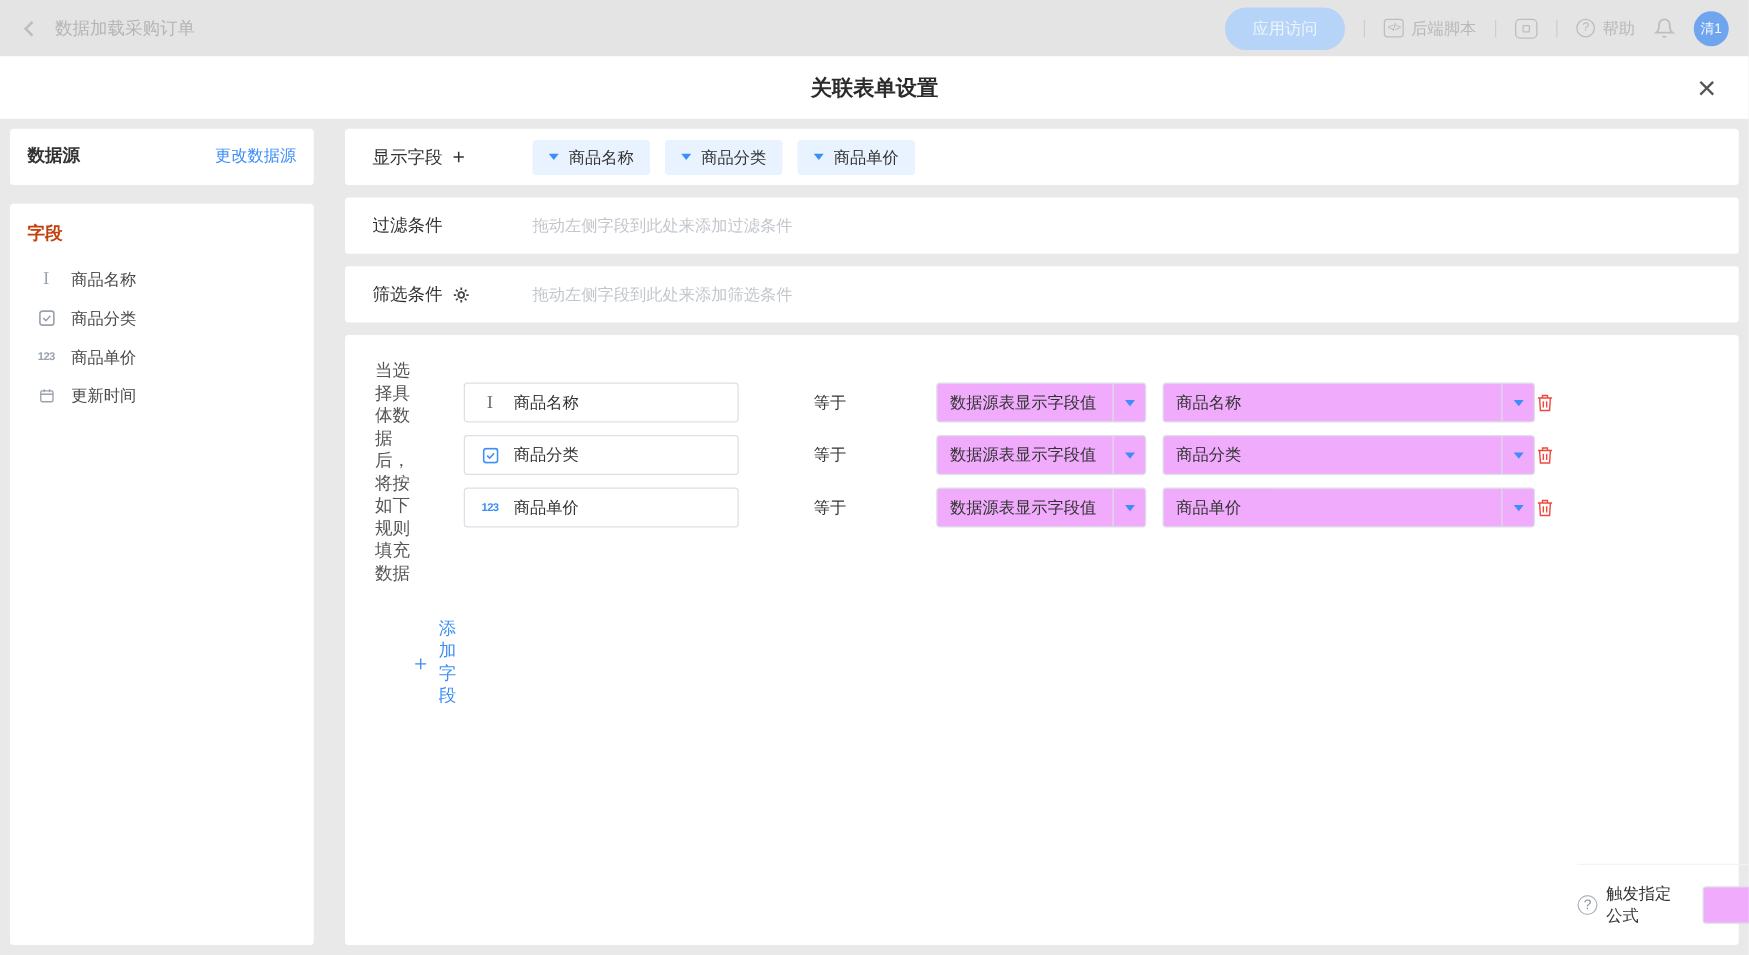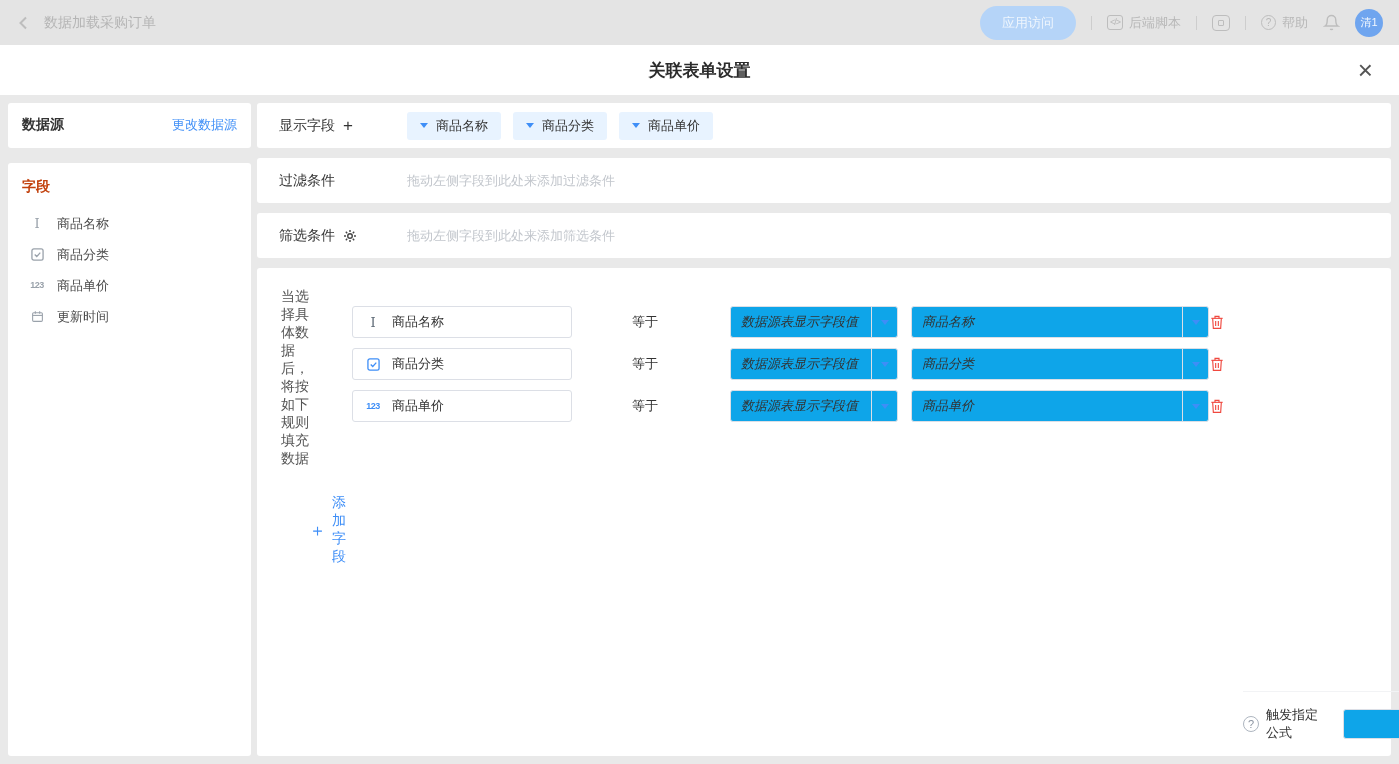--- a/index.html
+++ b/index.html
@@ -47,21 +47,21 @@
   .modal-header {
     height:50px; background:#fff; position:relative;
     display:flex; align-items:center; justify-content:center;
   }
   .modal-title { font-size:17px; font-weight:bold; color:#2b2b2b; }
   .close-x {
     position:absolute; right:26px; top:50%; transform:translateY(-50%);
     font-size:26px; color:#555; line-height:1; cursor:pointer;
   }
   
-  .layout { display:flex; gap:6px; padding:8px; height:669px; }
+  .layout { display:flex; gap:25px; padding:8px; height:669px; }
   .panel { background:#fff; border-radius:3px; }
   .sidebar { width:243px; flex-shrink:0; display:flex; flex-direction:column; gap:15px; }
   .ds-panel { padding:13px 14px 14px; }
   .ds-head { display:flex; align-items:center; justify-content:space-between; }
   .ds-title { font-size:14px; font-weight:bold; color:#333; }
   .link { color:#3e8ef7; font-size:13px; cursor:pointer; }
   .ds-item {
     margin-top:13px; background:#f4f6f8; border-radius:3px; height:34px;
     display:flex; align-items:center; gap:9px; padding:0 10px;
     font-size:13px; color:#333; cursor:pointer;
@@ -109,22 +109,22 @@
   .rule-row { display:flex; align-items:center; }
   .rule-field {
     width:220px; height:32px; border:1px solid #dcdfe6; border-radius:3px;
     margin-left:6px; background:#fff; display:flex; align-items:center; gap:9px;
     padding:0 10px; font-size:13px; color:#333; cursor:pointer;
   }
   .rf-icon-text { color:#5f6b77; }
   .rf-icon-blue { color:#3e8ef7; }
   .rule-op { margin-left:60px; width:98px; font-size:13px; color:#333; }
   .select {
-    height:32px; border:1px solid #dcdfe6; border-radius:3px; background:#0ea5e9;
-    display:flex; align-items:center; cursor:pointer;font-style:italic;
+    height:32px; border:1px solid #dcdfe6; border-radius:3px; background:#f0abfc;
+    display:flex; align-items:center; cursor:pointer;
   }
   .select-text { flex:1; padding:0 10px; font-size:13px; color:#333; white-space:nowrap; overflow:hidden; }
   .select-caret {
     width:26px; align-self:stretch; border-left:1px solid #dcdfe6;
     display:flex; align-items:center; justify-content:center; flex-shrink:0;
   }
   .sel-source { width:168px; }
   .sel-target { width:298px; margin-left:13px; }
   .trash { margin-left:auto; margin-right:18px; color:#f0483f; display:flex; cursor:pointer; }
   

